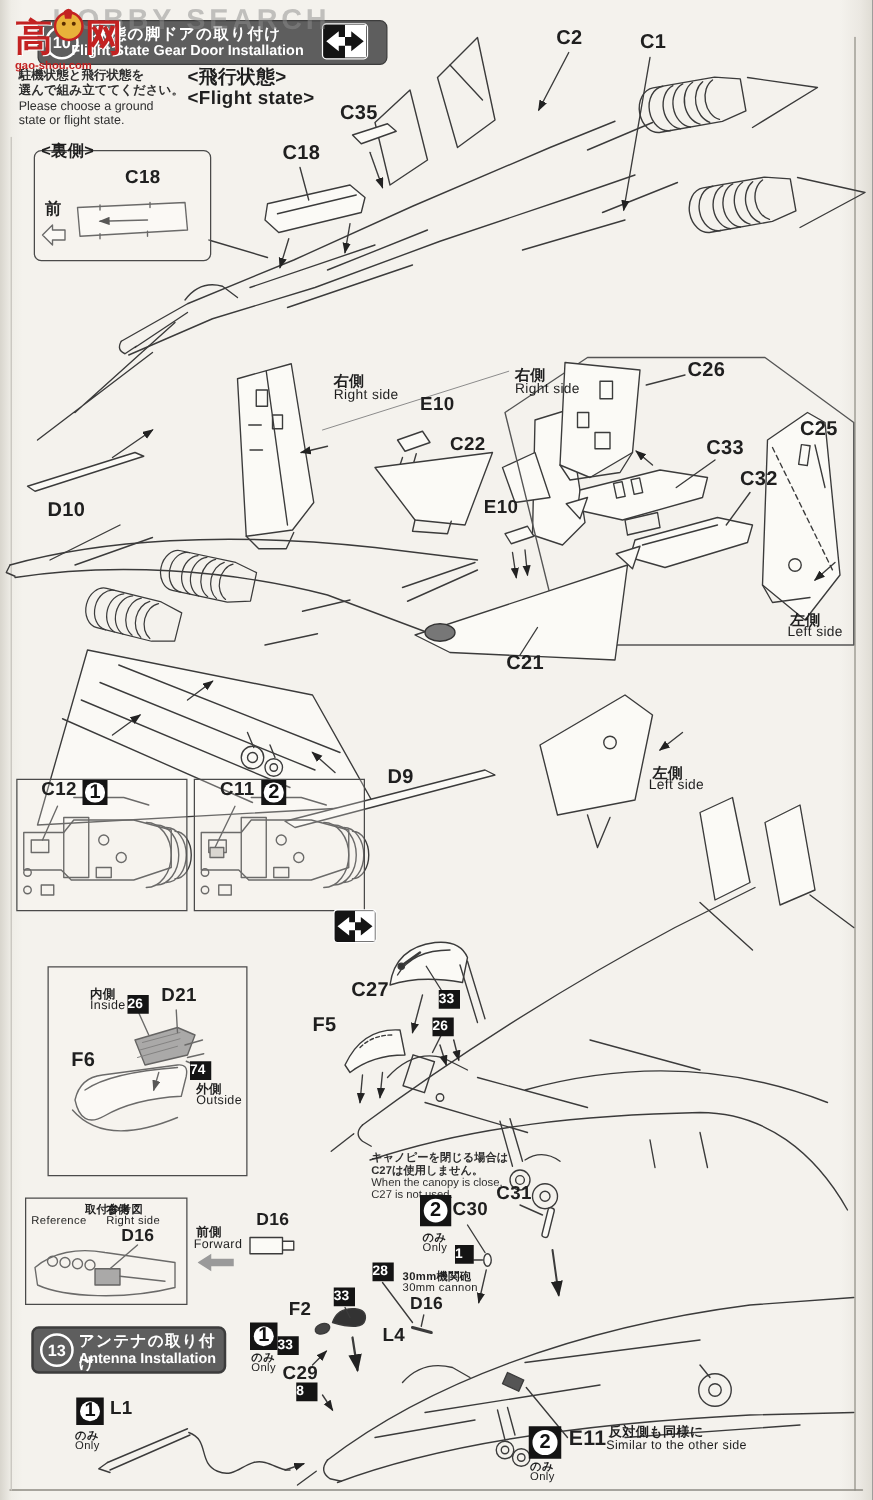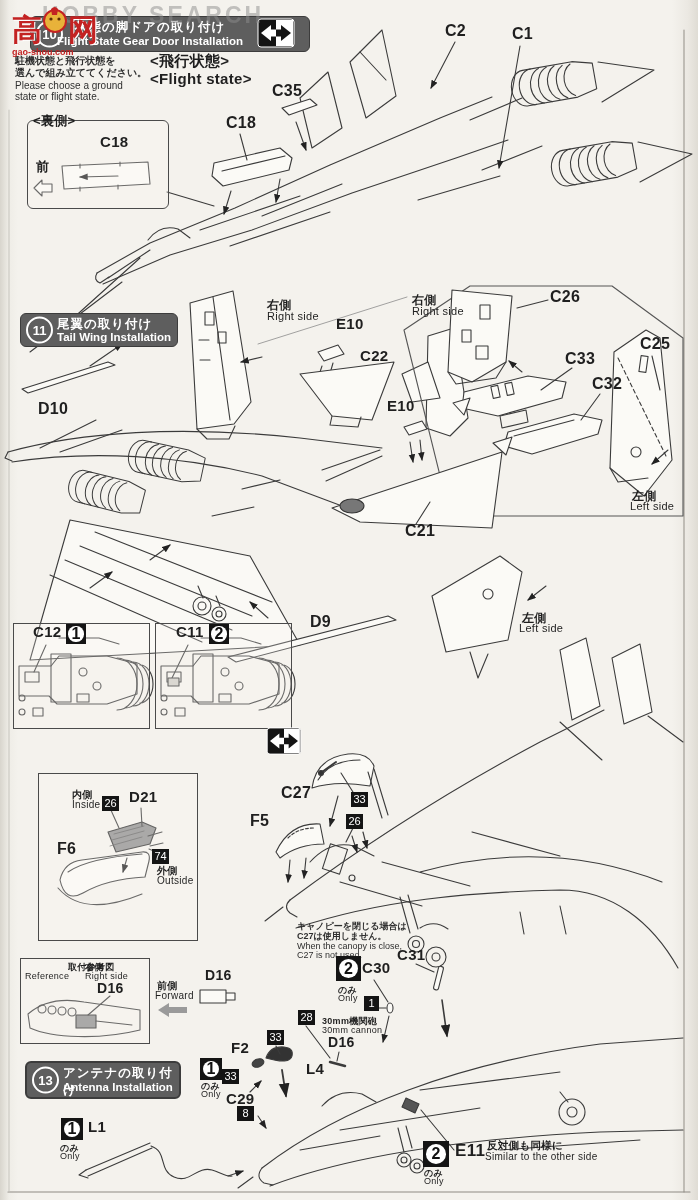--- a/index.html
+++ b/index.html
@@ -7,21 +7,21 @@
     font-family:"Liberation Sans",sans-serif;color:#2f2f2f;
     background:linear-gradient(90deg,#d8d5cd 0,#efede7 9px,#f4f2ed 18px,#f4f2ed 672px,#ebe8e2 688px,#dfdcd4 698px);}
   .art{position:absolute;left:0;top:0;z-index:1;}
   .lab{position:absolute;z-index:3;font-weight:bold;color:#1f1f1f;white-space:nowrap;letter-spacing:.3px;}
   .sub{font-weight:normal;}
   .obox{position:absolute;z-index:2;border:1.4px solid #4a4a4a;background:rgba(250,249,245,.25);}
   .bar{position:absolute;z-index:3;background:#5e5e5e;border:1px solid #3c3c3c;border-radius:6px;color:#fff;}
   .bar .circ{position:absolute;left:5px;top:50%;transform:translateY(-50%);width:23px;height:23px;border:2px solid #fff;border-radius:50%;text-align:center;font-weight:bold;font-size:13px;line-height:23px;background:transparent;}
   .bar .t1{position:absolute;font-weight:bold;font-size:12.5px;letter-spacing:1px;}
   .bar .t2{position:absolute;font-weight:bold;font-size:11.5px;}
-  .bsq{position:absolute;z-index:4;background:#141414;color:#fff;font-weight:normal;font-size:11px;line-height:15px;width:17px;height:15px;text-align:center;}
+  .bsq{position:absolute;z-index:4;background:#141414;color:#fff;font-weight:bold;font-size:11px;line-height:15px;width:17px;height:15px;}
   .bc{position:absolute;z-index:4;background:#141414;display:flex;align-items:center;justify-content:center;}
   .bc i{background:#fff;border-radius:50%;width:76%;height:76%;display:flex;align-items:center;justify-content:center;font-style:normal;font-weight:bold;color:#111;}
   .chk{position:absolute;z-index:3;}
   .wm{position:absolute;left:42px;top:2px;z-index:4;font-weight:bold;font-size:23px;letter-spacing:3px;color:rgba(140,140,140,.5);}
   .logo{position:absolute;left:12px;top:6px;z-index:5;width:110px;}
   .logo .lg{font-weight:bold;font-size:30px;color:#c32222;text-shadow:1px 1px 0 #fff;}
   .logo .site{font-weight:bold;font-size:9px;color:#c32222;margin-top:-4px;}
   .note{position:absolute;z-index:3;line-height:1.12;}
 </style>
 </head>
@@ -314,25 +314,20 @@
 <div class="lab" style="left:445px;top:22px;font-size:16px;">C2</div>
 <div class="lab" style="left:512px;top:25px;font-size:16px;">C1</div>
 <div class="lab" style="left:272px;top:82px;font-size:16px;">C35</div>
 <div class="lab" style="left:226px;top:114px;font-size:16px;">C18</div>
 
 <div class="obox" style="left:27px;top:120px;width:140px;height:87px;border-radius:6px;"></div>
 <div class="lab" style="left:33px;top:112px;font-size:13px;">&lt;裏側&gt;</div>
 <div class="lab" style="left:100px;top:133px;font-size:15px;">C18</div>
 <div class="lab" style="left:36px;top:158px;font-size:13px;">前</div>
 
-<div class="bar" style="left:20px;top:313px;width:156px;height:32px;">
-  <span class="circ">11</span>
-  <span class="t1" style="left:36px;top:2px;">尾翼の取り付け</span>
-  <span class="t2" style="left:36px;top:17px;">Tail Wing Installation</span>
-</div>
 <div class="lab" style="left:38px;top:400px;font-size:16px;">D10</div>
 <div class="lab" style="left:267px;top:297px;font-size:12px;">右側</div>
 <div class="lab sub" style="left:267px;top:310px;font-size:11px;">Right side</div>
 <div class="lab" style="left:412px;top:292px;font-size:12px;">右側</div>
 <div class="lab sub" style="left:412px;top:305px;font-size:11px;">Right side</div>
 <div class="lab" style="left:336px;top:315px;font-size:15px;">E10</div>
 <div class="lab" style="left:360px;top:347px;font-size:15px;">C22</div>
 <div class="lab" style="left:387px;top:397px;font-size:15px;">E10</div>
 <div class="lab" style="left:550px;top:288px;font-size:16px;">C26</div>
 <div class="lab" style="left:565px;top:350px;font-size:16px;">C33</div>

